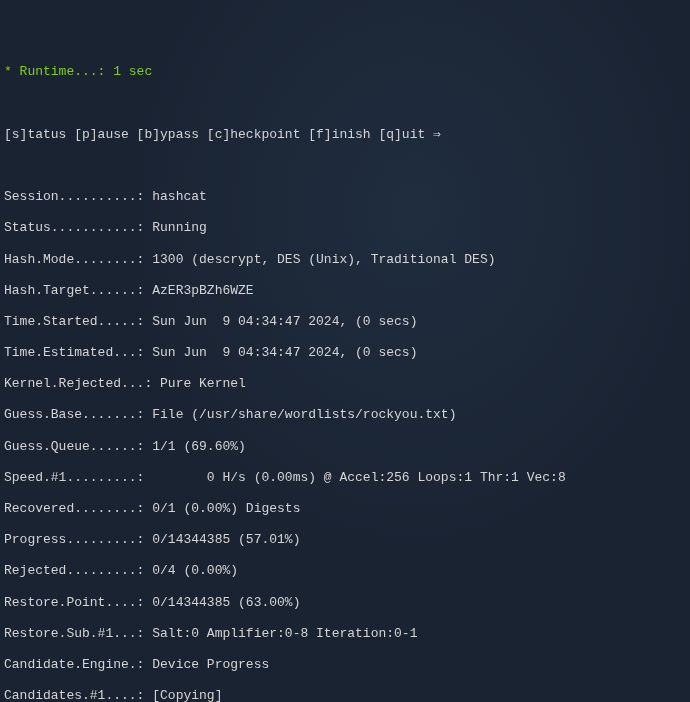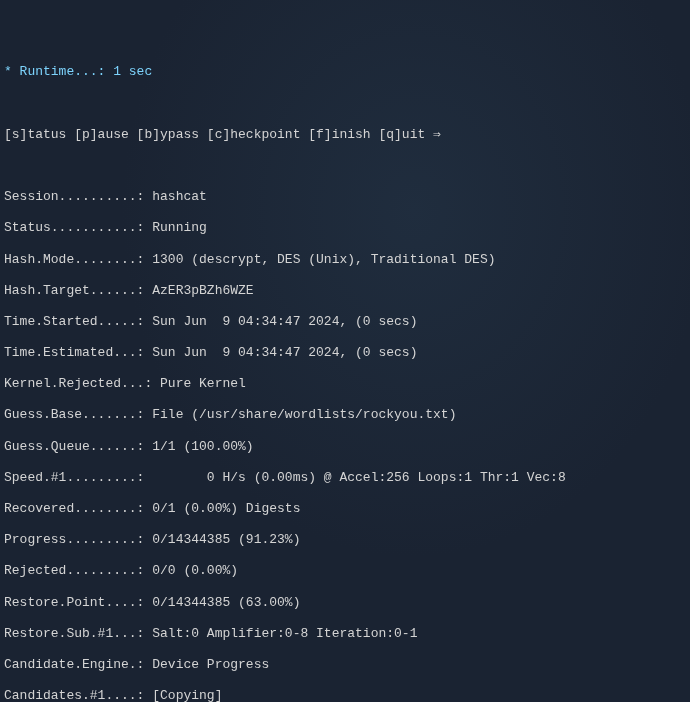--- a/index.html
+++ b/index.html
@@ -18,45 +18,45 @@
       height: 702px;
       padding: 2px 4px;
       white-space: pre;
       overflow: hidden;
     }
     .line {
       display: block;
       min-height: 15.6px;
     }
     .dim {
-      color: #7dd3fc;
+      color: #84cc16;
     }
   </style>
 </head>
 <body>
 
 
 
 <span class="line dim">* Runtime...: 1 sec</span>
 <span class="line"></span>
 <span class="line">[s]tatus [p]ause [b]ypass [c]heckpoint [f]inish [q]uit ⇒</span>
 <span class="line"></span>
 <span class="line">Session..........: hashcat</span>
 <span class="line">Status...........: Running</span>
 <span class="line">Hash.Mode........: 1300 (descrypt, DES (Unix), Traditional DES)</span>
 <span class="line">Hash.Target......: AzER3pBZh6WZE</span>
 <span class="line">Time.Started.....: Sun Jun  9 04:34:47 2024, (0 secs)</span>
 <span class="line">Time.Estimated...: Sun Jun  9 04:34:47 2024, (0 secs)</span>
 <span class="line">Kernel.Rejected...: Pure Kernel</span>
 <span class="line">Guess.Base.......: File (/usr/share/wordlists/rockyou.txt)</span>
-<span class="line">Guess.Queue......: 1/1 (100.00%)</span>
+<span class="line">Guess.Queue......: 1/1 (69.60%)</span>
 <span class="line">Speed.#1.........:        0 H/s (0.00ms) @ Accel:256 Loops:1 Thr:1 Vec:8</span>
 <span class="line">Recovered........: 0/1 (0.00%) Digests</span>
-<span class="line">Progress.........: 0/14344385 (91.23%)</span>
-<span class="line">Rejected.........: 0/0 (0.00%)</span>
+<span class="line">Progress.........: 0/14344385 (57.01%)</span>
+<span class="line">Rejected.........: 0/4 (0.00%)</span>
 <span class="line">Restore.Point....: 0/14344385 (63.00%)</span>
 <span class="line">Restore.Sub.#1...: Salt:0 Amplifier:0-8 Iteration:0-1</span>
 <span class="line">Candidate.Engine.: Device Progress</span>
 <span class="line">Candidates.#1....: [Copying]</span>
 
 
 
 
 
 

